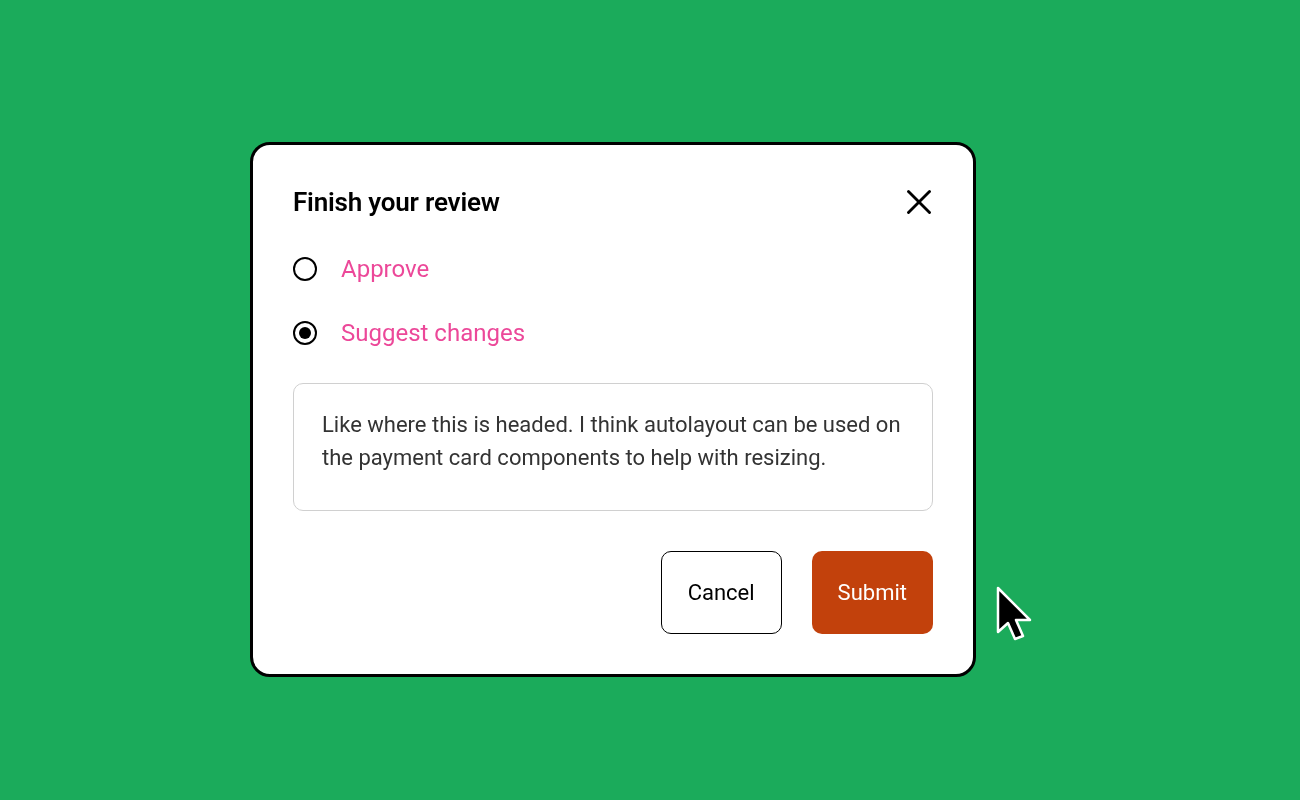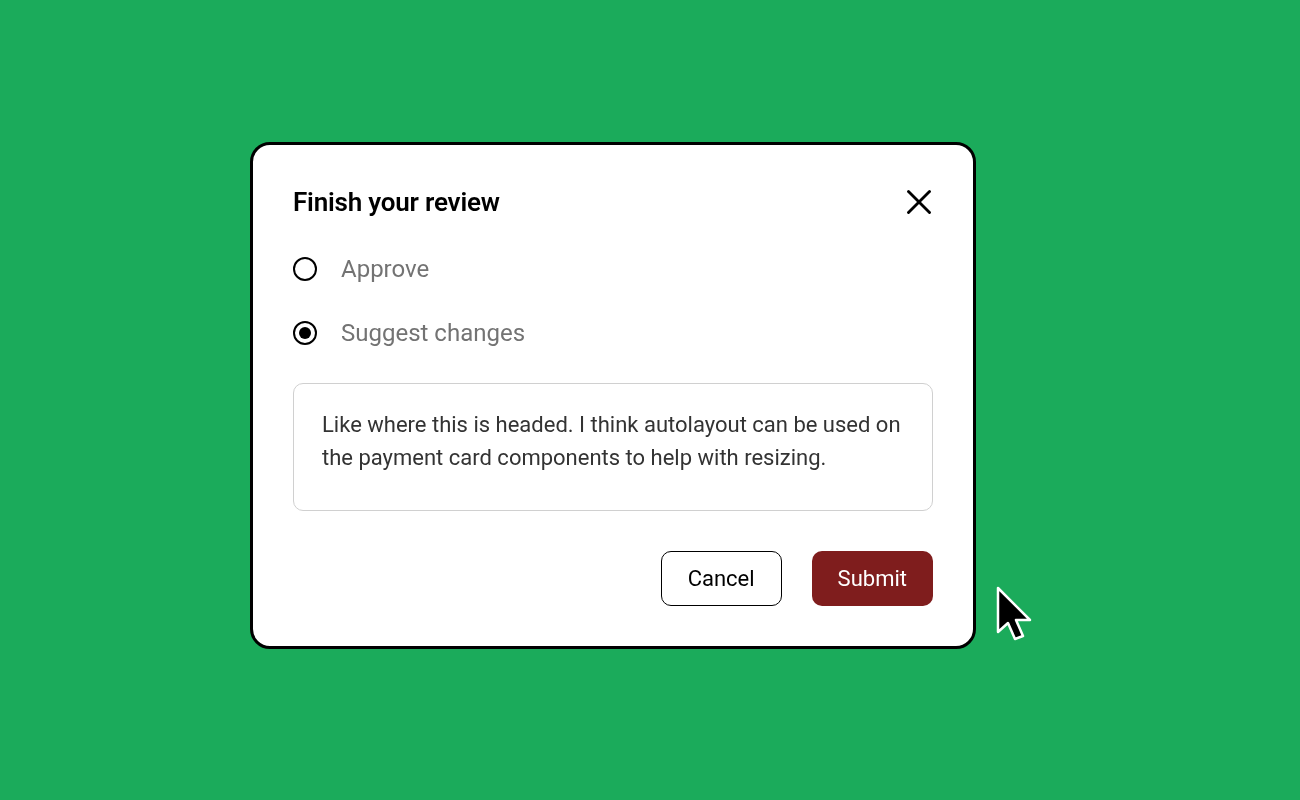--- a/index.html
+++ b/index.html
@@ -74,21 +74,21 @@
       top: 50%;
       left: 50%;
       transform: translate(-50%, -50%);
       width: 12px;
       height: 12px;
       background: #000;
       border-radius: 50%;
     }
     .radio-label {
       font-size: 24px;
-      color: #737373;
+      color: #ec4899;
       font-weight: 400;
     }
     .comment-box {
       width: 100%;
       min-height: 128px;
       border: 1px solid #d0d0d0;
       border-radius: 10px;
       padding: 24px 28px;
       font-size: 22px;
       line-height: 1.5;
@@ -97,34 +97,34 @@
       resize: none;
       outline: none;
       margin-bottom: 36px;
     }
     .button-row {
       display: flex;
       justify-content: flex-end;
       gap: 30px;
     }
     .btn {
-      padding: 14px 26px;
+      padding: 28px 26px;
       font-size: 22px;
       border-radius: 10px;
       cursor: pointer;
       font-family: inherit;
       font-weight: 400;
     }
     .btn-cancel {
       background: #fff;
       border: 1.5px solid #000;
       color: #000;
     }
     .btn-submit {
-      background: #7f1d1d;
+      background: #c2410c;
       border: none;
       color: #fff;
     }
     .cursor {
       position: absolute;
       left: 994px;
       top: 586px;
       width: 44px;
       height: 60px;
       pointer-events: none;

